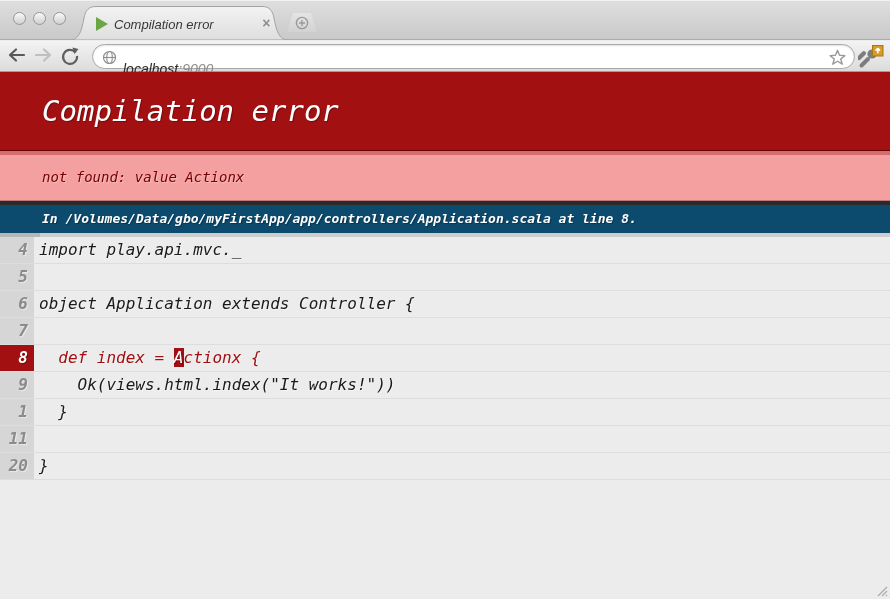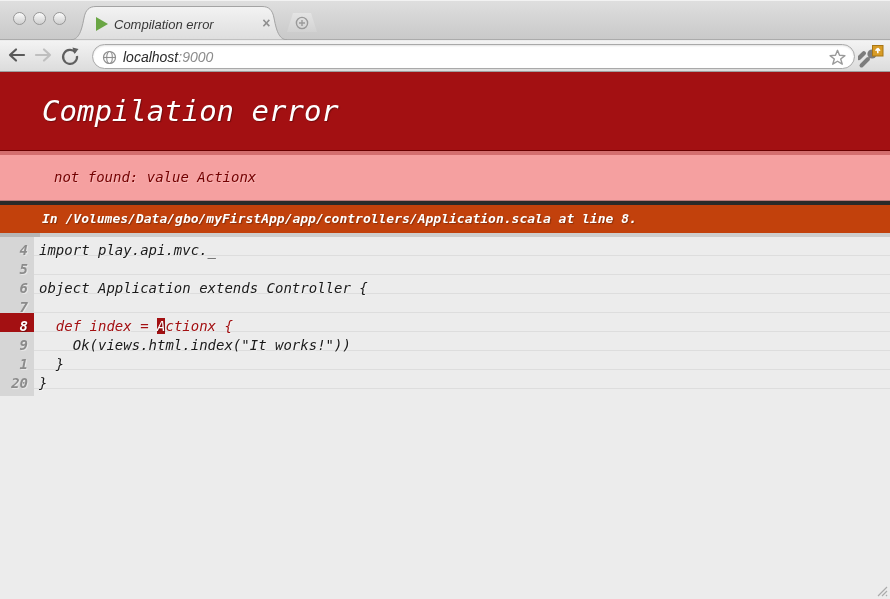--- a/index.html
+++ b/index.html
@@ -28,42 +28,42 @@
 
   
   .toolbar { position:absolute; left:0; top:41px; width:890px; height:31px;
     background:linear-gradient(#f3f3f3,#dcdcdc); border-bottom:1px solid #9e9e9e; }
   .navbtn { position:absolute; top:5px; width:24px; height:21px; }
   .back-btn { left:6px; } .fwd-btn { left:32px; } .reload-btn { left:60px; }
 
   .omnibox { position:absolute; left:92px; top:3px; width:763px; height:25px; background:#fff;
     border:1px solid #a9a9a9; border-radius:13px; box-shadow:inset 0 1px 2px rgba(0,0,0,.12); }
   .omni-globe { position:absolute; left:9px; top:5px; }
-  .omni-url { position:absolute; left:30px; top:4px; font-size:14px; white-space:nowrap; }
+  .omni-url { position:absolute; left:30px; top:16px; font-size:14px; white-space:nowrap; }
   .omni-host { color:#2b2b2b; } .omni-port { color:#8c8c8c; }
   .omni-star { position:absolute; right:8px; top:4px; }
 
   .wrench-btn { position:absolute; right:6px; top:4px; width:26px; height:24px; }
 
   
   .page { position:absolute; left:0; top:72px; width:890px; height:527px; background:#ececec;
     font-family:"DejaVu Sans Mono","Liberation Mono",monospace; }
   .err-title { background:#a31012; color:#fff; font-size:29px; line-height:36px; font-weight:normal;
     padding:21px 42px; border-bottom:1px solid #690000; text-shadow:1px 1px 1px rgba(0,0,0,.3); white-space:pre; }
-  .err-detail { background:#f5a0a0; color:#730000; font-size:14px; line-height:17px; padding:14px 54px;
+  .err-detail { background:#f5a0a0; color:#730000; font-size:14px; line-height:17px; padding:14px 42px;
     border-top:4px solid #d36e6e; border-bottom:1px solid #ba7a7a; text-shadow:1px 1px 1px rgba(255,255,255,.3); white-space:pre; }
-  .err-location { background:#c2410c; color:#fff; font-size:13px; line-height:16px; font-weight:bold;
+  .err-location { background:#0c4a6e; color:#fff; font-size:13px; line-height:16px; font-weight:bold;
     padding:6px 42px; border-top:4px solid #2a2a2a; text-shadow:1px 1px 1px rgba(0,0,0,.3); white-space:pre; }
 
   .code-top-strip { display:flex; height:4px; }
   .code-top-strip .g { width:40px; background:#b6b6b6; }
   .code-top-strip .c { flex:1; background:#cdcdcd; }
 
-  .code-row { height:19px; line-height:26px; border-bottom:1px solid #dddddd; background:#ececec;
-    font-size:14px; white-space:pre; text-shadow:1px 1px 1px rgba(255,255,255,.5); }
+  .code-row { height:27px; line-height:26px; border-bottom:1px solid #dddddd; background:#ececec;
+    font-size:16px; white-space:pre; text-shadow:1px 1px 1px rgba(255,255,255,.5); }
   .line-num { display:inline-block; width:34px; padding-right:6px; height:26px; text-align:right;
     background:#d6d6d6; color:#8b8b8b; font-weight:bold; vertical-align:top; }
   .line-code { display:inline-block; padding-left:5px; color:#1a1a1a; vertical-align:top; }
   .code-row.error .line-num { background:#a31012; color:#fff; text-shadow:1px 1px 1px rgba(0,0,0,.3); }
   .code-row.error .line-code { color:#a31012;text-align:right; }
   .code-row.error .marker { background:#a31012; color:#fff; text-shadow:1px 1px 1px rgba(0,0,0,.3); }
 
   .resize-grip { position:absolute; right:2px; bottom:2px; }
 </style>
 </head>
@@ -150,20 +150,21 @@
         <span class="c"></span>
       </div>
     <div>
         <div class="code-row"><span class="line-num">4</span><span class="line-code">import play.api.mvc._</span></div>
         <div class="code-row"><span class="line-num">5</span><span class="line-code"></span></div>
         <div class="code-row"><span class="line-num">6</span><span class="line-code">object Application extends Controller {</span></div>
         <div class="code-row"><span class="line-num">7</span><span class="line-code"></span></div>
         <div class="code-row error"><span class="line-num">8</span><span class="line-code">  def index = <span class="marker">A</span>ctionx {</span></div>
         <div class="code-row"><span class="line-num">9</span><span class="line-code">    Ok(views.html.index("It works!"))</span></div>
         <div class="code-row"><span class="line-num">1</span><span class="line-code">  }</span></div>
+        <div class="code-row"><span class="line-num">11</span><span class="line-code"></span></div>
         <div class="code-row"><span class="line-num">20</span><span class="line-code">}</span></div>
       </div>
   </div>
 
   <svg class="resize-grip" width="14" height="14" viewBox="0 0 14 14">
     <path d="M13 4 L4 13 M13 8 L8 13 M13 12 L12 13" stroke="#ababab" stroke-width="1.2"></path>
   </svg>
 </div>
 
 </body></html>

